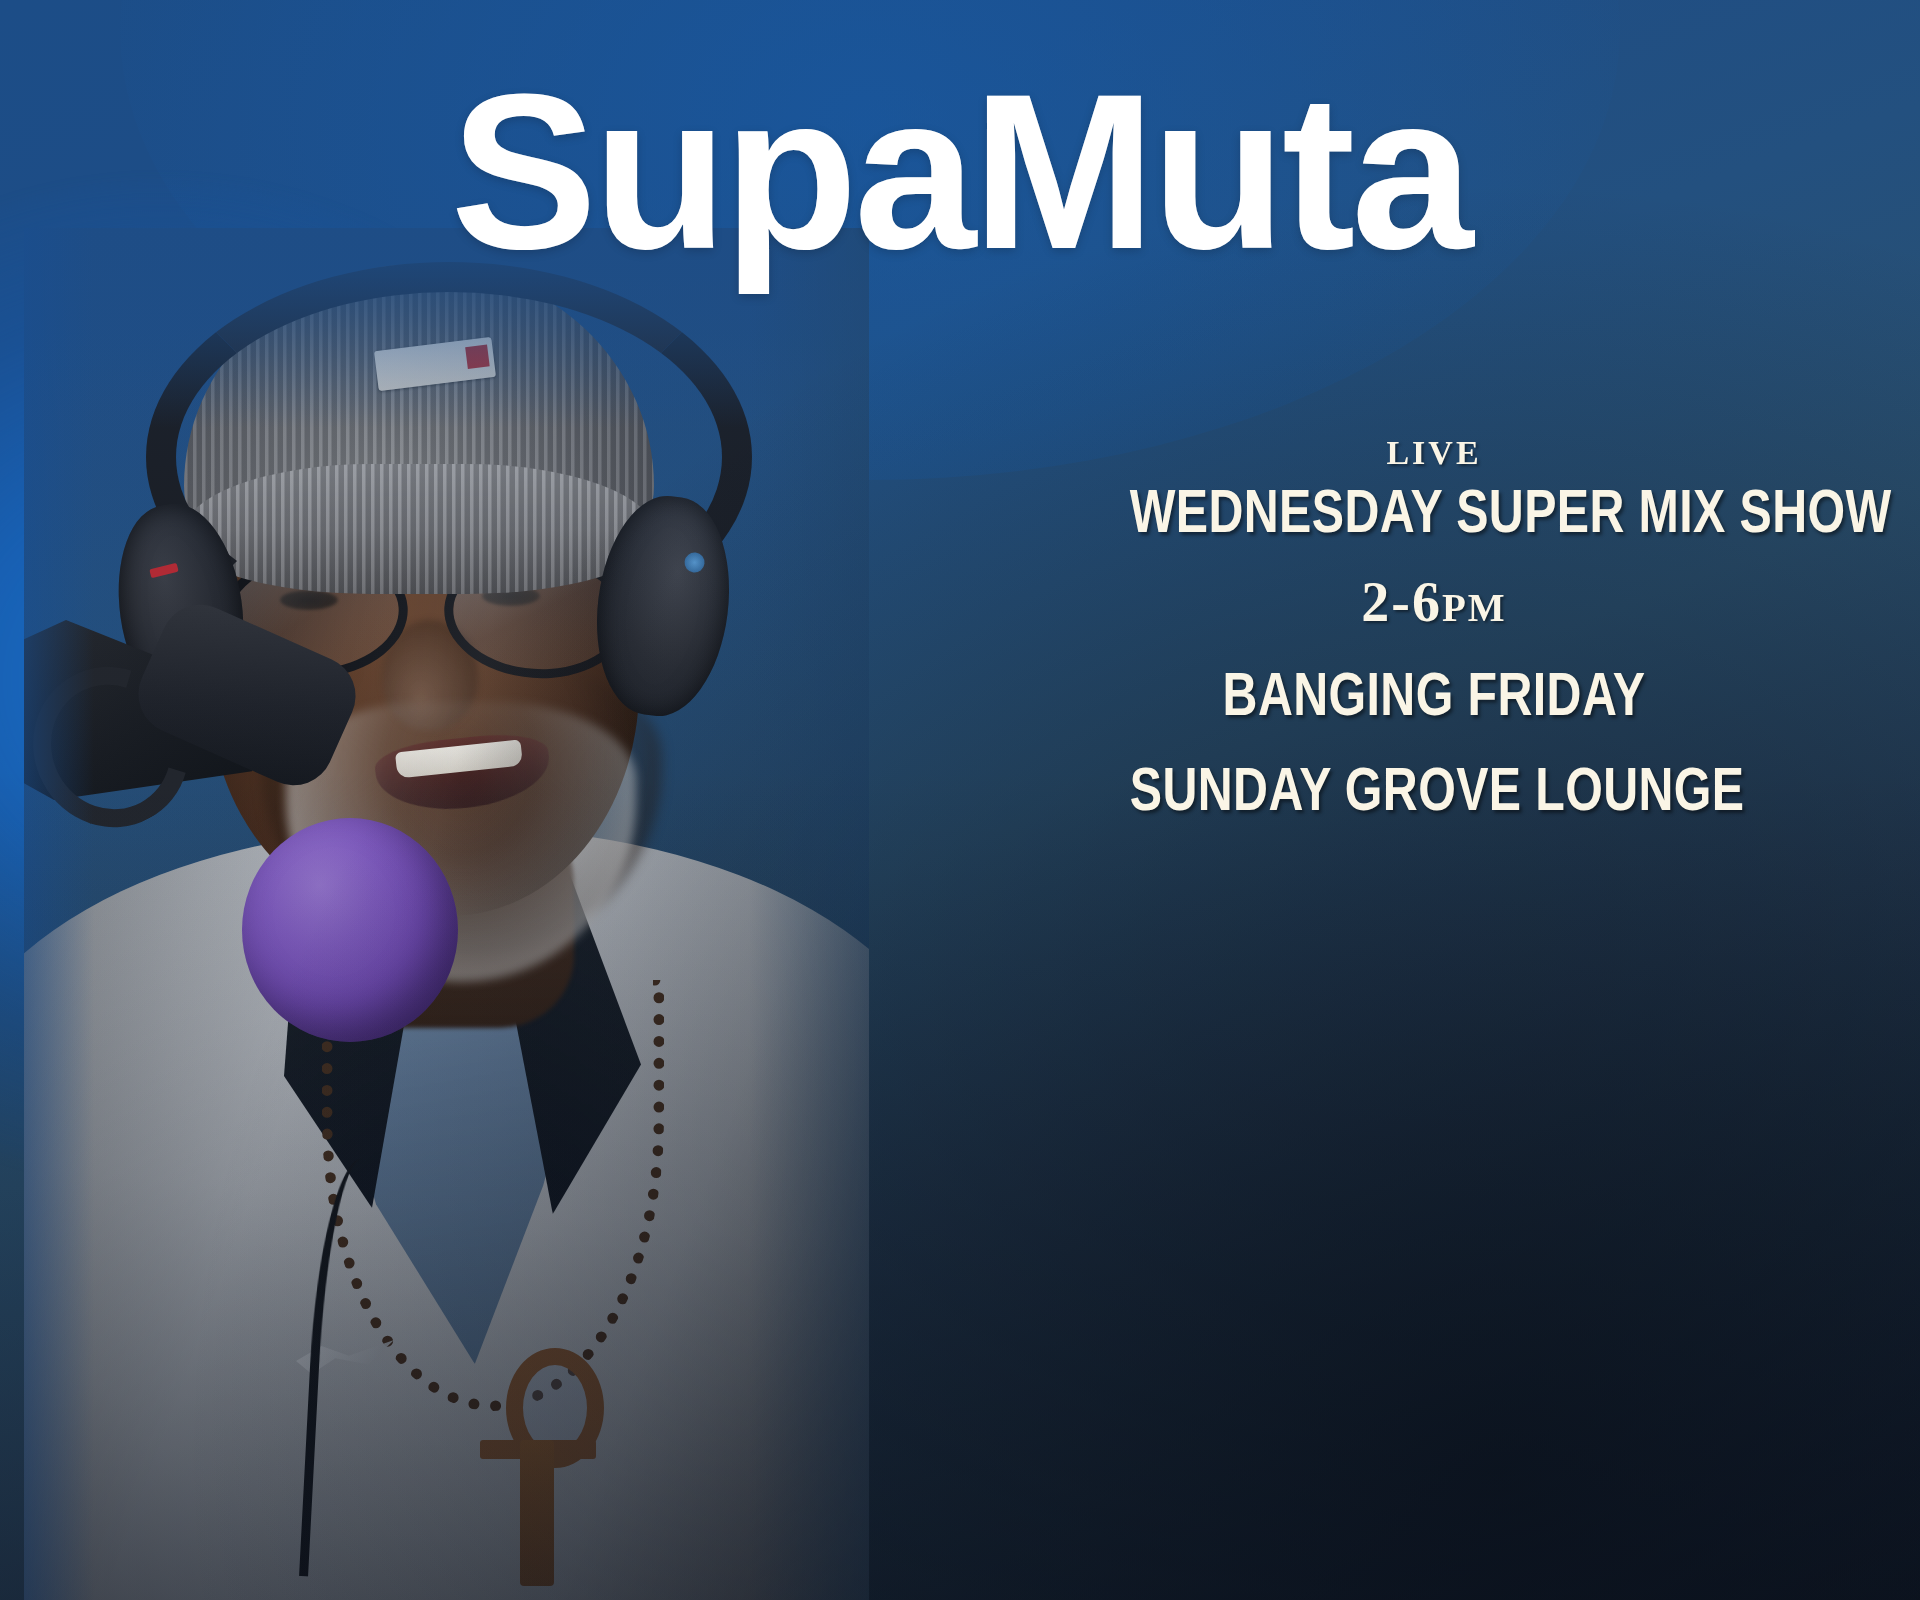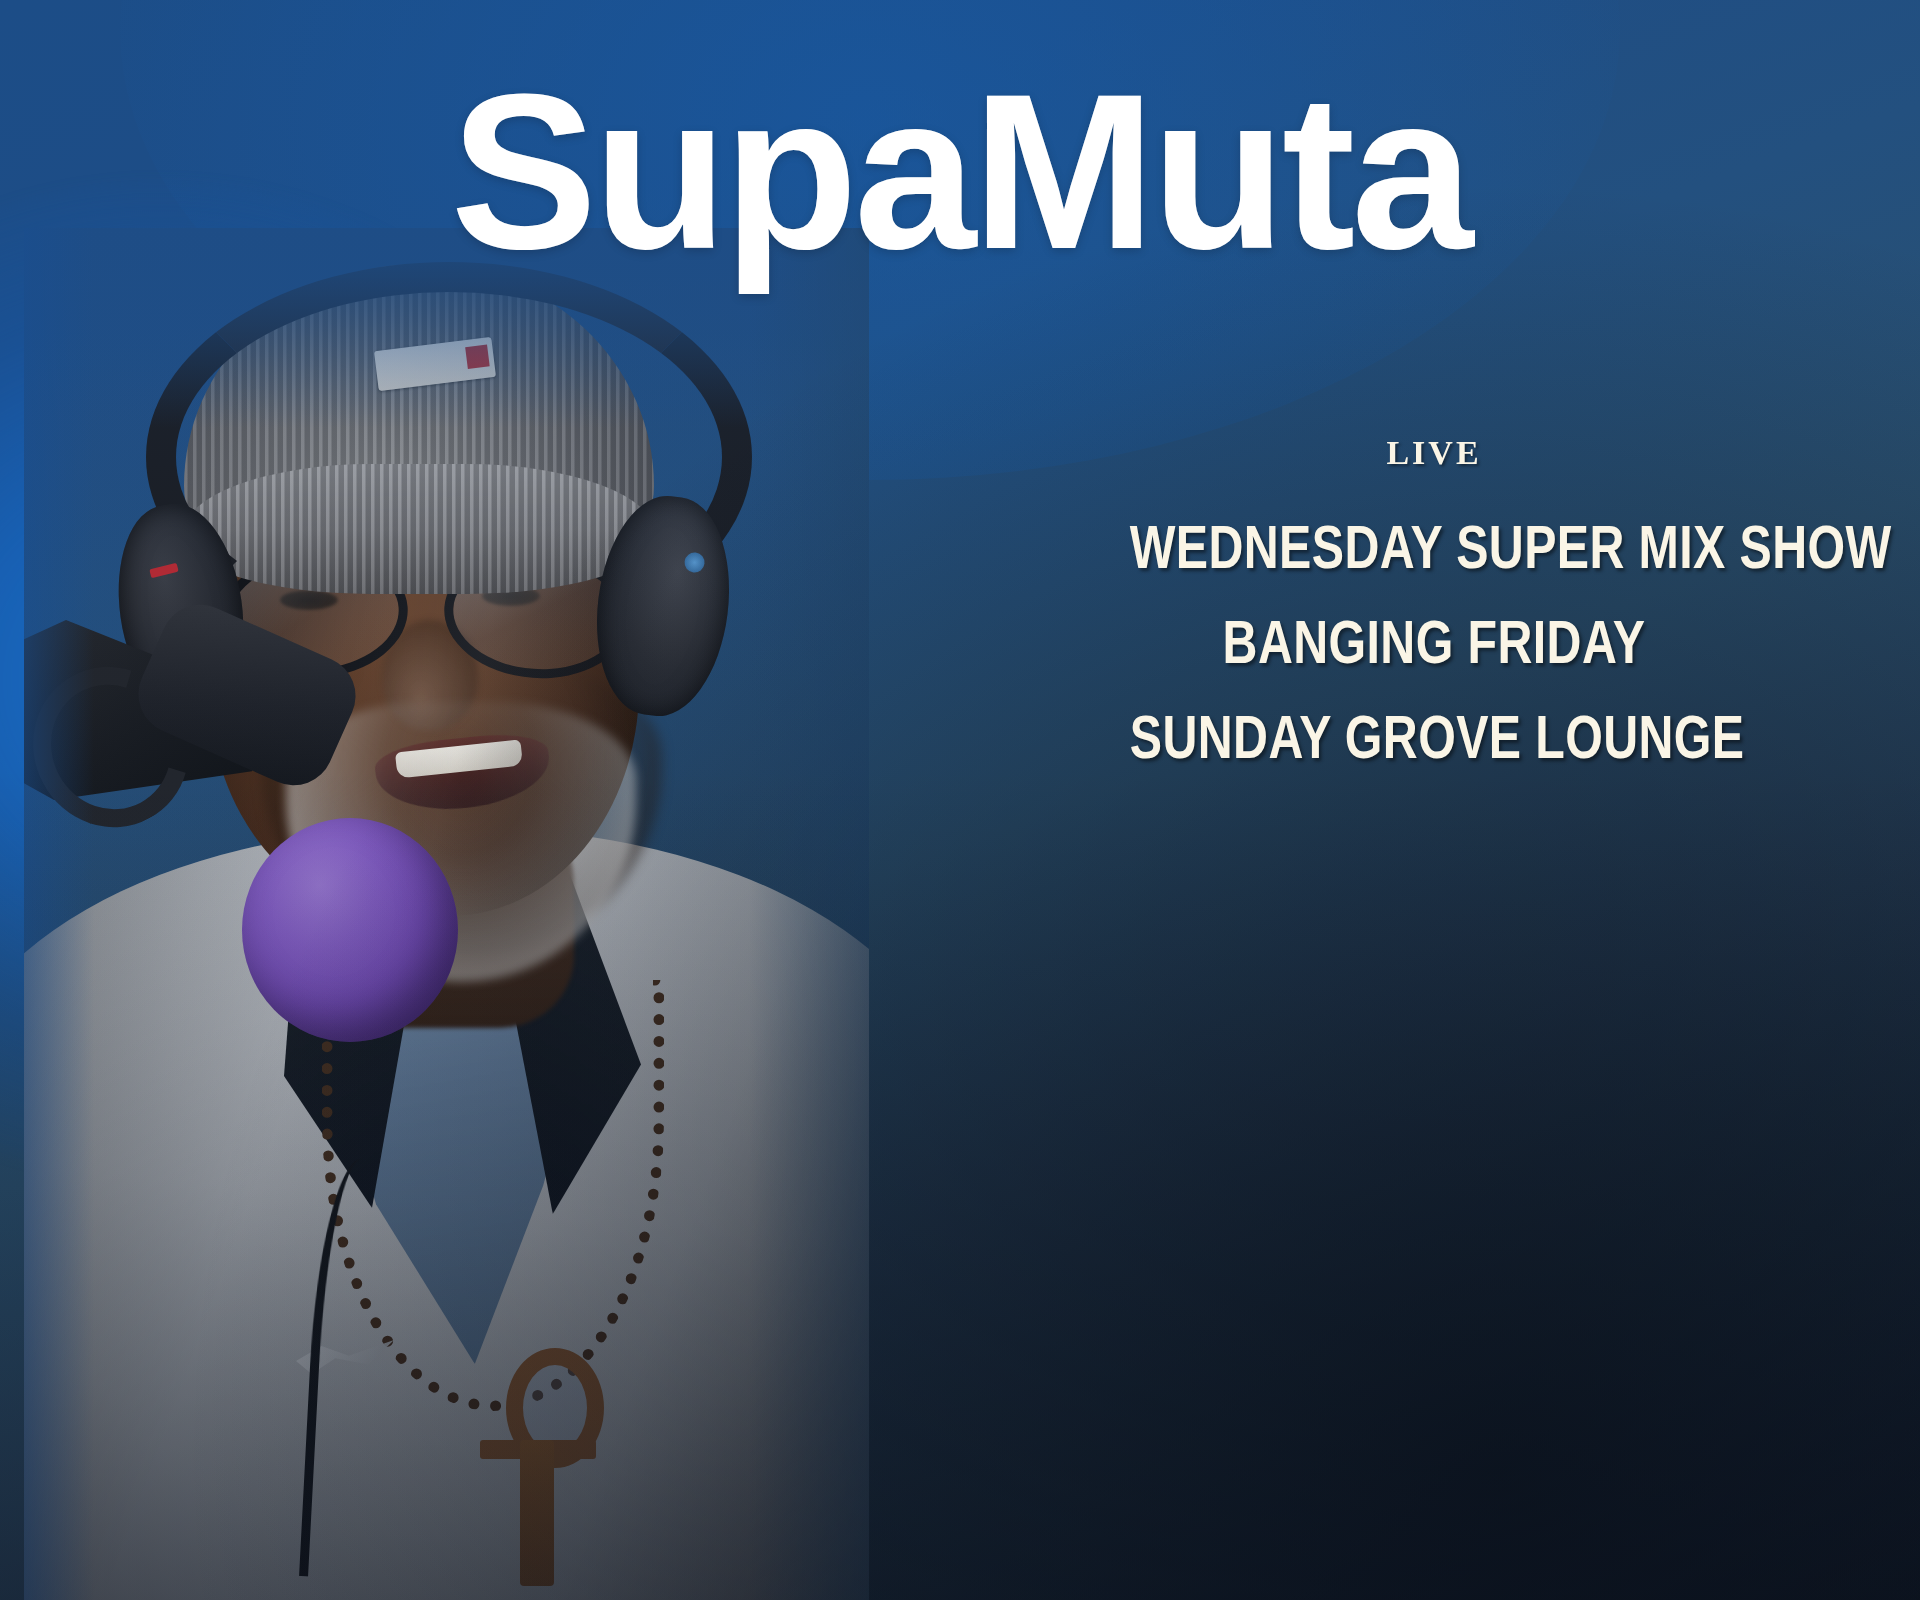--- a/index.html
+++ b/index.html
@@ -482,21 +482,20 @@
   }
   .sch-live {
     font-family: "Liberation Serif", serif;
     font-weight: bold;
     font-size: 48px;
     letter-spacing: 3px;
     color: #faf5e6;
     font-variant: small-caps;
     text-transform: lowercase;
     text-shadow: 2px 2px 3px rgba(0,0,0,0.45);
-    margin-bottom: 36px;
   }
   .sch-show {
     font-family: "Liberation Sans", sans-serif;
     font-weight: bold;
     font-size: 62px;
     letter-spacing: 0.5px;
     color: #faf5e6;
     transform: scaleX(0.78);
     text-shadow: 3px 3px 4px rgba(0,0,0,0.45);
     margin: 0 0 24px 0;
@@ -586,20 +585,21 @@
       <div class="photo-fade-right"></div>
     </div>
   </div>
 
   <div class="title">SupaMuta</div>
 
   <div class="schedule">
     <div class="sch-live">Live</div>
 
     <div class="sch-show">WEDNESDAY SUPER MIX SHOW</div>
+    <div class="sch-time"><span>2-6</span><span class="ampm">PM</span></div>
 
     <div class="sch-show">BANGING FRIDAY</div>
 
     <div class="sch-show">SUNDAY GROVE LOUNGE</div>
   </div>
 
   <div class="bg-vignette" style="z-index:3"></div>
 
 </div>
 

